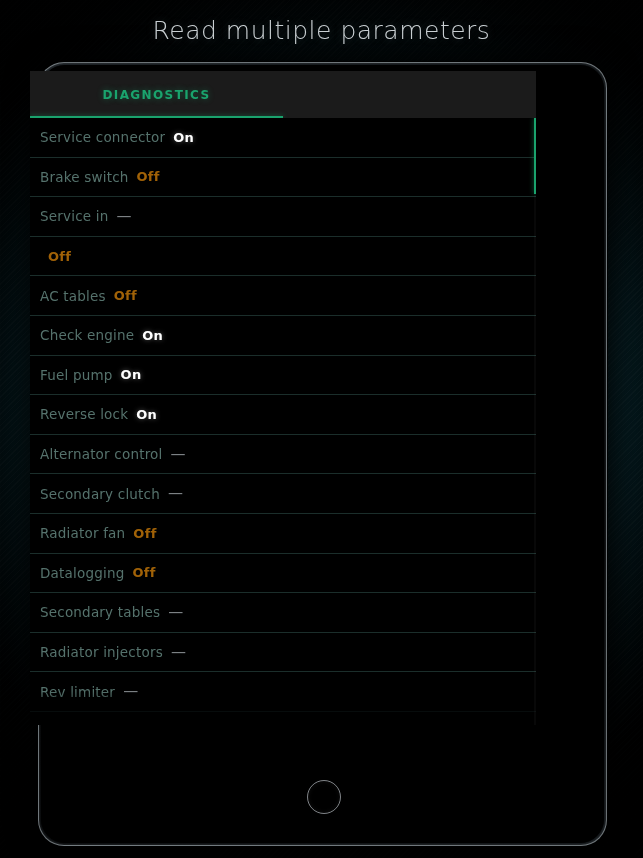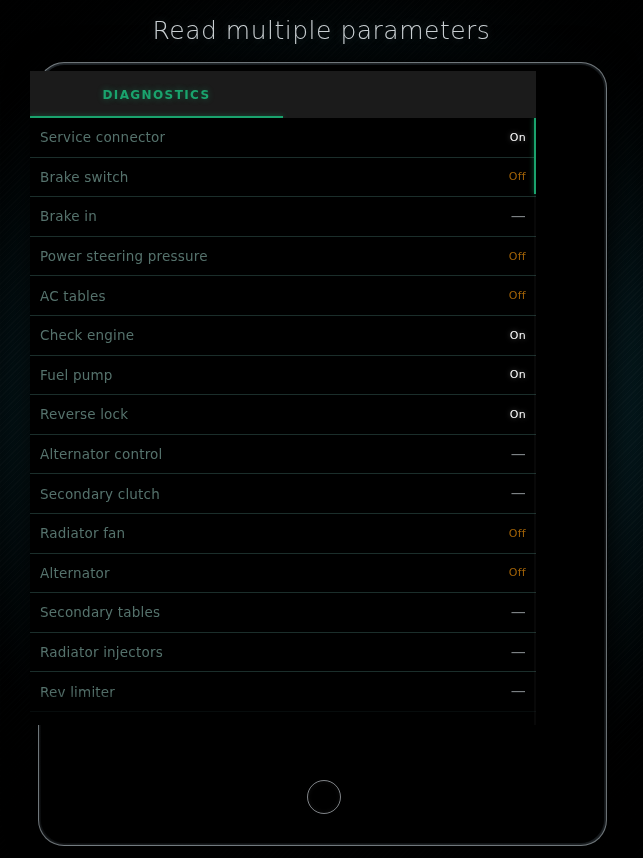--- a/index.html
+++ b/index.html
@@ -179,41 +179,40 @@
   .list {
     position: relative;
     height: 607px;
     background: #000;
     overflow: hidden;
   }
   .row {
     position: relative;
     display: flex;
     align-items: center;
-    justify-content: space-between;
+    justify-content: flex-start;
     height: 39.6px;
     box-sizing: border-box;
     padding: 0 10px 0 10px;
     border-bottom: 1px solid rgba(36,62,58,0.75);
-    gap: 12px;
   }
   .row-label {
     font-family: "DejaVu Sans", sans-serif;
     font-size: 13.5px;
     font-weight: 400;
     letter-spacing: 0.2px;
     color: #55726c;
     white-space: nowrap;
     overflow: hidden;
     text-overflow: ellipsis;
   }
   .row-value {
     font-family: "DejaVu Sans", sans-serif;
-    font-size: 11px;
-    font-weight: 400;
+    font-size: 13px;
+    font-weight: 700;
     letter-spacing: 0.3px;
     white-space: nowrap;
     padding-left: 8px;
   }
   .row-value.v-on {
     color: #ffffff;
     text-shadow: 0 0 5px rgba(255,255,255,0.35);
   }
   .row-value.v-off {
     color: #a16207;
@@ -283,25 +282,24 @@
       <div id="rows-host">
           <div class="row">
             <div class="row-label">Service connector</div>
             <div class="row-value v-on">On</div>
           </div>
           <div class="row">
             <div class="row-label">Brake switch</div>
             <div class="row-value v-off">Off</div>
           </div>
           <div class="row">
-            <div class="row-label">Brake in</div>
-            <div class="row-value v-none">—</div>
-          </div>
-          <div class="row">
-            <div class="row-label">Power steering pressure</div>
+            <div class="row-label">Service in</div>
+            <div class="row-value v-none">—</div>
+          </div>
+          <div class="row">
             <div class="row-value v-off">Off</div>
           </div>
           <div class="row">
             <div class="row-label">AC tables</div>
             <div class="row-value v-off">Off</div>
           </div>
           <div class="row">
             <div class="row-label">Check engine</div>
             <div class="row-value v-on">On</div>
           </div>
@@ -319,21 +317,21 @@
           </div>
           <div class="row">
             <div class="row-label">Secondary clutch</div>
             <div class="row-value v-none">—</div>
           </div>
           <div class="row">
             <div class="row-label">Radiator fan</div>
             <div class="row-value v-off">Off</div>
           </div>
           <div class="row">
-            <div class="row-label">Alternator</div>
+            <div class="row-label">Datalogging</div>
             <div class="row-value v-off">Off</div>
           </div>
           <div class="row">
             <div class="row-label">Secondary tables</div>
             <div class="row-value v-none">—</div>
           </div>
           <div class="row">
             <div class="row-label">Radiator injectors</div>
             <div class="row-value v-none">—</div>
           </div>

